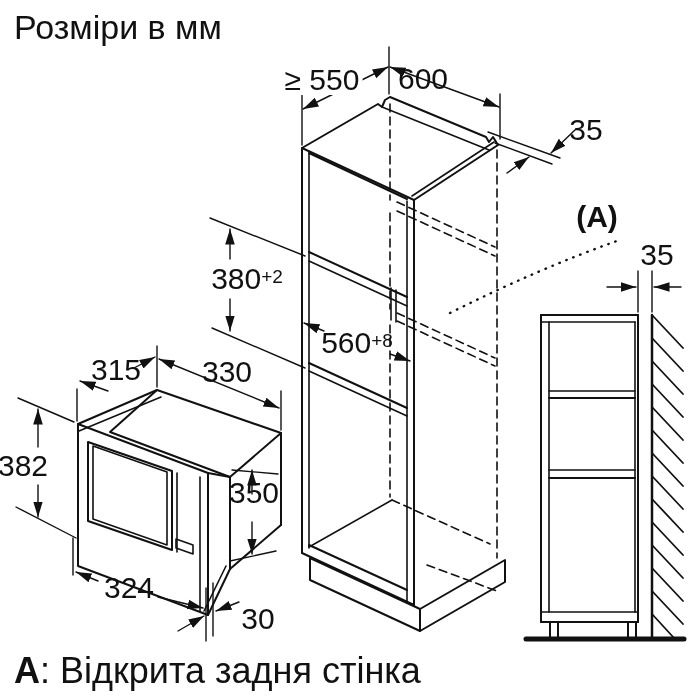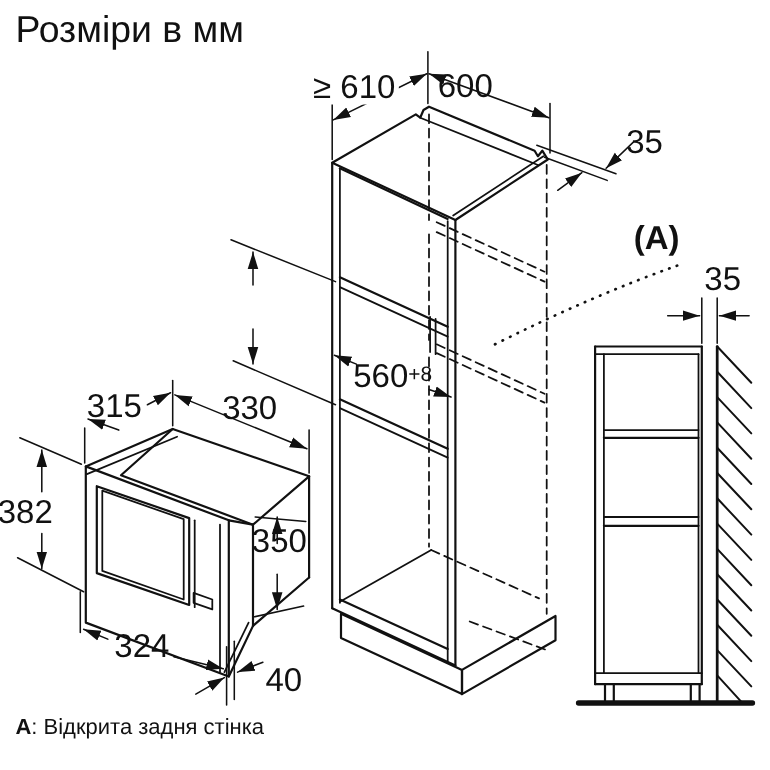--- a/index.html
+++ b/index.html
@@ -1,21 +1,21 @@
 <!DOCTYPE html>
 <html><head>
 <meta charset="utf-8">
 <style>
   html,body{margin:0;padding:0;background:#fff;}
   #stage{position:relative;width:700px;height:700px;background:#ffffff;overflow:hidden;
          font-family:"Liberation Sans","DejaVu Sans",sans-serif;color:#111;}
   #lineart{position:absolute;left:0;top:0;}
   .txt{position:absolute;white-space:nowrap;color:#111;}
   .title{left:14px;top:8px;font-size:34px;}
-  .caption{left:14px;top:650px;font-size:20px;}
+  .caption{left:14px;top:650px;font-size:36px;}
   .caption b{font-weight:bold;}
   .dim{font-size:30px;transform:translate(-50%,-50%);line-height:1;}
   .dim sup{font-size:19px;vertical-align:6px;letter-spacing:0;}
   .mask{background:#fff;padding:0 3px;}
   .bold{font-weight:bold;}
 </style>
 </head>
 <body>
 
 <div id="stage">
@@ -158,33 +158,36 @@
       <path d="M158,597 L203,608" marker-end="url(#arw)"></path>
       <path d="M178,631 L204,616" marker-end="url(#arw)"></path>
       <path d="M239,602 L216,611" marker-end="url(#arw)"></path>
       <path d="M607,287 L636,287" marker-end="url(#arw)"></path>
       <path d="M681,287 L654,287" marker-end="url(#arw)"></path>
     </g>
   </svg>
 
   <div class="txt title">Розміри в мм</div>
 
-  <div class="txt dim mask" style="left:322px;top:80px">≥ 610</div>
+  <div class="txt dim mask" style="left:322px;top:80px">≥ 550</div>
   <div class="txt dim" style="left:423px;top:79px">600</div>
   <div class="txt dim" style="left:586px;top:130px">35</div>
   <div class="txt dim bold" style="left:597px;top:217px">(А)</div>
   <div class="txt dim" style="left:657px;top:255px">35</div>
 
+  <div class="txt dim" style="left:247px;top:279px">
+    <span>380</span><sup>+2</sup>
+  </div>
   <div class="txt dim" style="left:357px;top:343px">
     <span>560</span><sup>+8</sup>
   </div>
 
-  <div class="txt dim" style="left:104px;top:370px">315</div>
+  <div class="txt dim" style="left:116px;top:370px">315</div>
   <div class="txt dim" style="left:227px;top:372px">330</div>
   <div class="txt dim" style="left:23px;top:466px">382</div>
   <div class="txt dim" style="left:254px;top:493px">350</div>
   <div class="txt dim" style="left:129px;top:588px">324</div>
-  <div class="txt dim" style="left:258px;top:619px">40</div>
+  <div class="txt dim" style="left:258px;top:619px">30</div>
 
   <div class="txt caption">
     <b>А</b><span>: Відкрита задня стінка</span>
   </div>
 </div>
 
 </body></html>

